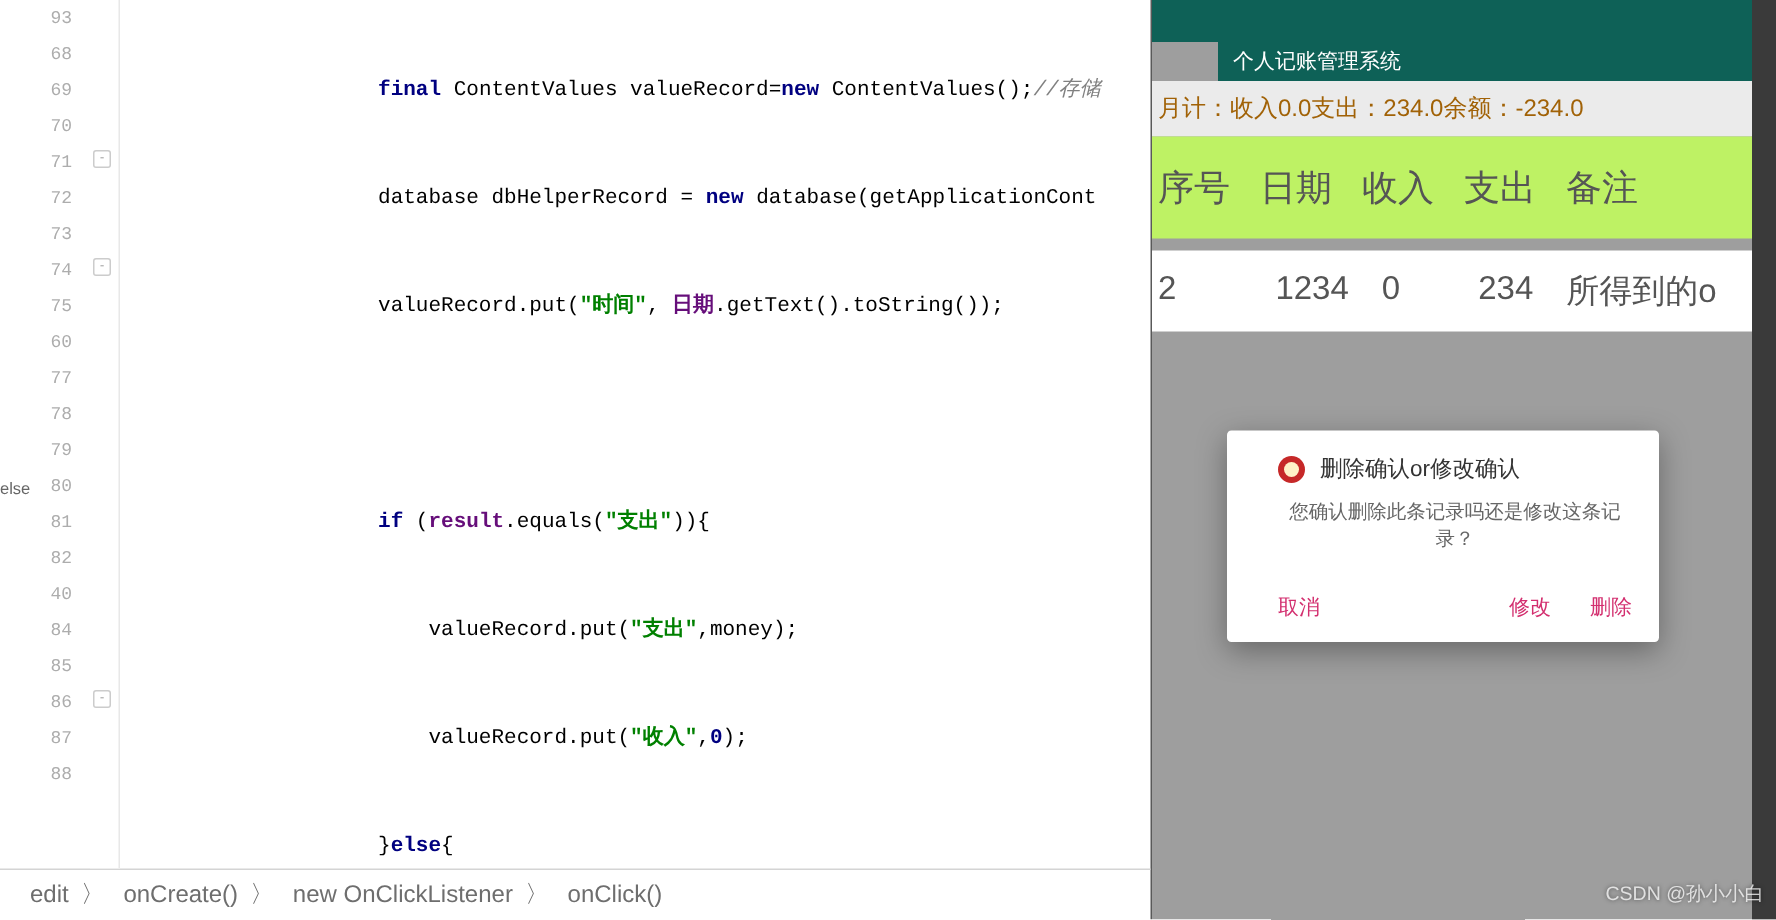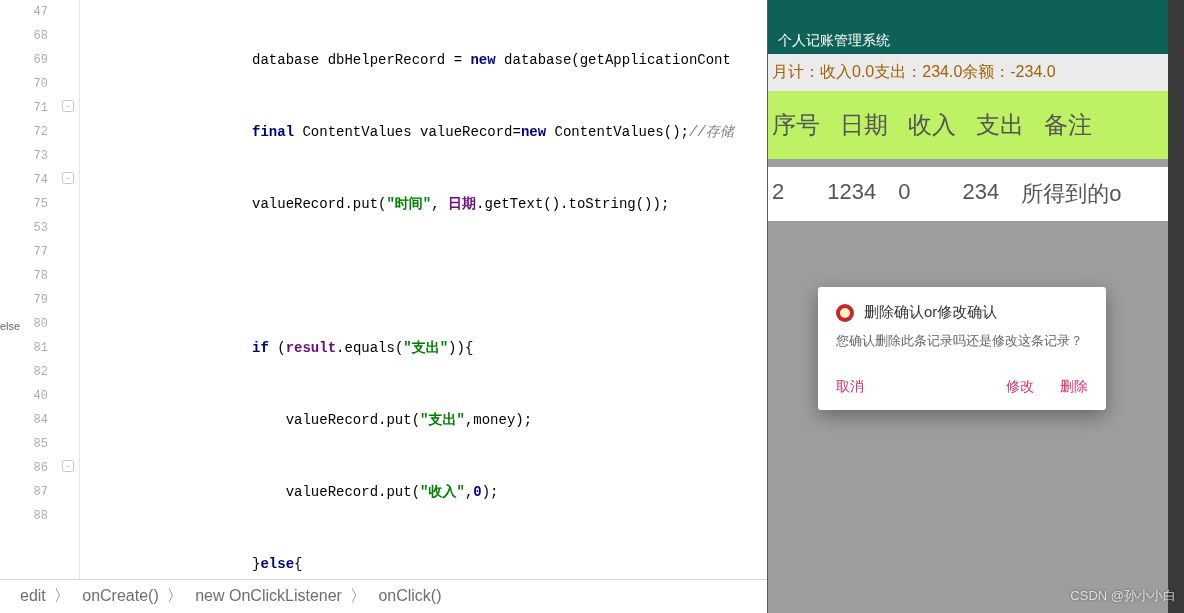--- a/index.html
+++ b/index.html
@@ -14,76 +14,76 @@
     .code-lines { flex: 1; line-height: 24px; font-size: 14px; padding-left: 4px; white-space: pre; overflow: hidden; }
     .code-line { height: 24px; }
     .kw { color: #000080; font-weight: bold; }
     .str { color: #008000; font-weight: bold; }
     .com { color: #808080; font-style: italic; }
     .field { color: #660e7a; font-weight: bold; }
     .breadcrumb { border-top: 1px solid #d4d4d4; padding: 6px 16px; font-size: 16px; color: #6e6e6e; font-family: sans-serif; }
     .breadcrumb span { margin: 0 4px; }
     .left-edge { position: absolute; left: 0; top: 320px; font-size: 11px; color: #666; font-family: sans-serif; }
     .emu-statusbar { background: #0e6157; height: 28px; position: relative; }
-    .emu-titlebar { background: #0e6157; color: #fff; padding: 4px 10px; font-family: sans-serif; font-size: 14px; }
+    .emu-titlebar { background: #0e6157; color: #fff; padding: 4px 10px; font-family: sans-serif; font-size: 14px; margin-left: 44px; }
     .emu-summary { background: #ebebeb; padding: 8px 4px; font-family: sans-serif; font-size: 16px; color: #a16207; }
     .emu-headers { background: #bef264; padding: 18px 4px; display: flex; gap: 20px; font-family: sans-serif; font-size: 24px; color: #555; }
     .emu-row { background: #fff; padding: 12px 4px; display: flex; gap: 22px; font-family: sans-serif; font-size: 22px; color: #555; margin-top: 8px; }
-    .dialog { position: absolute; top: 287px; left: 50px; width: 288px; background: #fff; border-radius: 3px; box-shadow: 0 6px 20px rgba(0,0,0,0.35); font-family: sans-serif; }
+    .dialog { position: absolute; top: 287px; left: 50px; width: 288px; background: #fff; border-radius: 3px; box-shadow: 0 6px 20px rgba(0,0,0,0.35); font-family: sans-serif; padding-left: 16px; }
     .dialog-header { display: flex; align-items: center; padding: 16px 18px 10px; gap: 10px; }
     .dialog-icon { width: 18px; height: 18px; border-radius: 50%; background: #c62828; position: relative; }
     .dialog-icon::after { content: ''; position: absolute; top: 4px; left: 4px; width: 10px; height: 10px; border-radius: 50%; background: #fff1c7; }
     .dialog-title { font-size: 15px; color: #333; font-weight: 500; }
-    .dialog-body { padding: 0 18px 18px; font-size: 13px; color: #666; }
+    .dialog-body { padding: 0 18px 18px; font-size: 13px; color: #666; text-align: center; }
     .dialog-actions { padding: 10px 18px 14px; display: flex; justify-content: space-between; }
     .dialog-btn { color: #d32f6f; font-size: 14px; cursor: pointer; }
     .dialog-right { display: flex; gap: 26px; align-items: center; }
     .right-icons { position: absolute; right: 0; top: 0; width: 16px; background: #3a3a3a; height: 100%; }
     .watermark { position: absolute; right: 8px; bottom: 8px; font-family: sans-serif; font-size: 13px; color: rgba(255,255,255,0.75); text-shadow: 0 0 3px rgba(0,0,0,0.5); }
   </style>
 </head>
 <body>
 
 <div class="left-edge">else</div>
 
 <div class="main-container">
   <div class="editor-area">
     <div class="code-content">
       <div class="gutter">
-        <div>47</div>
+        <div>93</div>
         <div>68</div>
         <div>69</div>
         <div>70</div>
         <div>71</div>
         <div>72</div>
         <div>73</div>
         <div>74</div>
         <div>75</div>
-        <div>53</div>
+        <div>60</div>
         <div>77</div>
         <div>78</div>
         <div>79</div>
         <div>80</div>
         <div>81</div>
         <div>82</div>
         <div>40</div>
         <div>84</div>
         <div>85</div>
         <div>86</div>
         <div>87</div>
         <div>88</div>
       </div>
       <div class="gutter-folding">
         <div class="fold-marker" style="top:100px">-</div>
         <div class="fold-marker" style="top:172px">-</div>
         <div class="fold-marker" style="top:460px">-</div>
       </div>
       <div class="code-lines">
+        <div class="code-line">                    <span class="kw">final</span><span> ContentValues valueRecord=</span><span class="kw">new</span><span> ContentValues();</span><span class="com">//存储</span></div>
         <div class="code-line"><span>                    database dbHelperRecord = </span><span class="kw">new</span><span> database(getApplicationCont</span></div>
-        <div class="code-line">                    <span class="kw">final</span><span> ContentValues valueRecord=</span><span class="kw">new</span><span> ContentValues();</span><span class="com">//存储</span></div>
         <div class="code-line"><span>                    valueRecord.put(</span><span class="str">"时间"</span><span>, </span><span class="field">日期</span><span>.getText().toString());</span></div>
         <div class="code-line"></div>
         <div class="code-line"><span>                    </span><span class="kw">if</span><span> (</span><span class="field">result</span><span>.equals(</span><span class="str">"支出"</span><span>)){</span></div>
         <div class="code-line"><span>                        valueRecord.put(</span><span class="str">"支出"</span><span>,money);</span></div>
         <div class="code-line"><span>                        valueRecord.put(</span><span class="str">"收入"</span><span>,</span><span class="kw">0</span><span>);</span></div>
         <div class="code-line"><span>                    }</span><span class="kw">else</span><span>{</span></div>
         
         
         
         
@@ -113,21 +113,21 @@
     <div class="emu-summary">月计：收入0.0支出：234.0余额：-234.0</div>
     <div class="emu-headers">
       <span>序号</span>
       <span>日期</span>
       <span>收入</span>
       <span>支出</span>
       <span>备注</span>
     </div>
     <div class="emu-row">
       <span>2</span>
-      <span style="margin-left:21px">1234</span>
+      <span style="margin-left:44px">1234</span>
       <span>0</span>
       <span style="margin-left:30px">234</span>
       <span>所得到的o</span>
     </div>
 
     <div class="dialog">
       <div class="dialog-header">
         <div class="dialog-icon"></div>
         <div class="dialog-title">删除确认or修改确认</div>
       </div>

